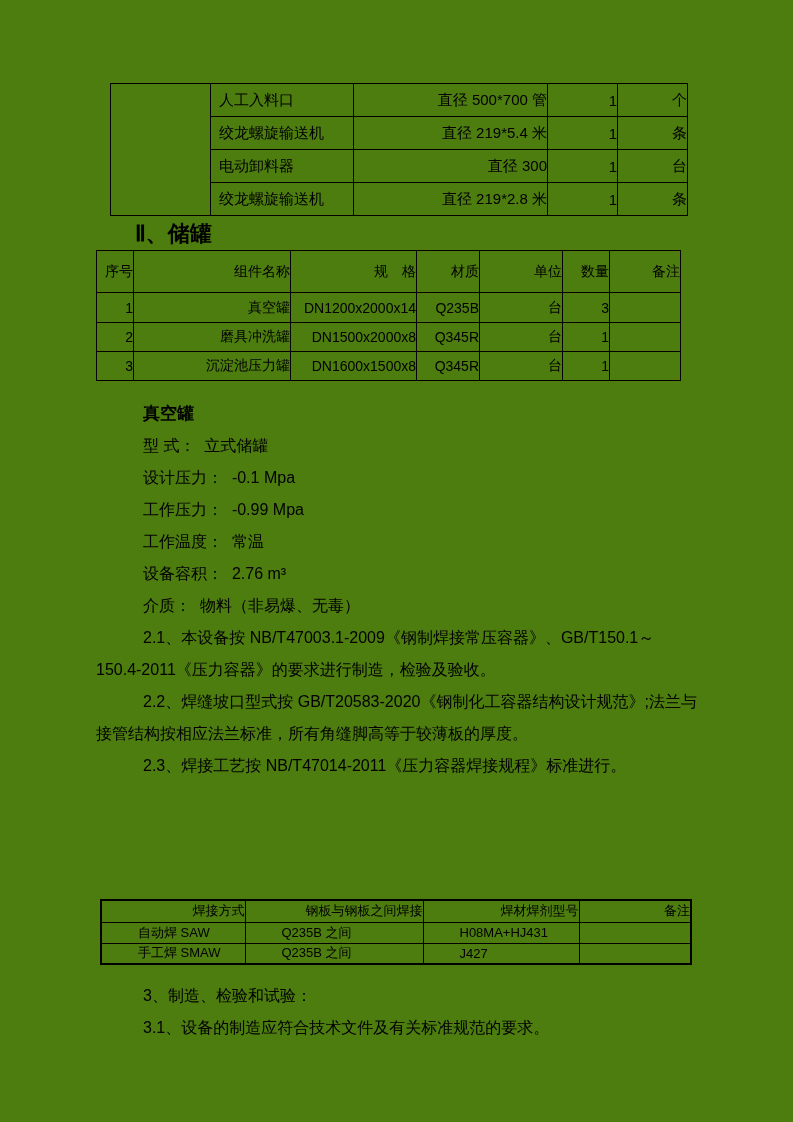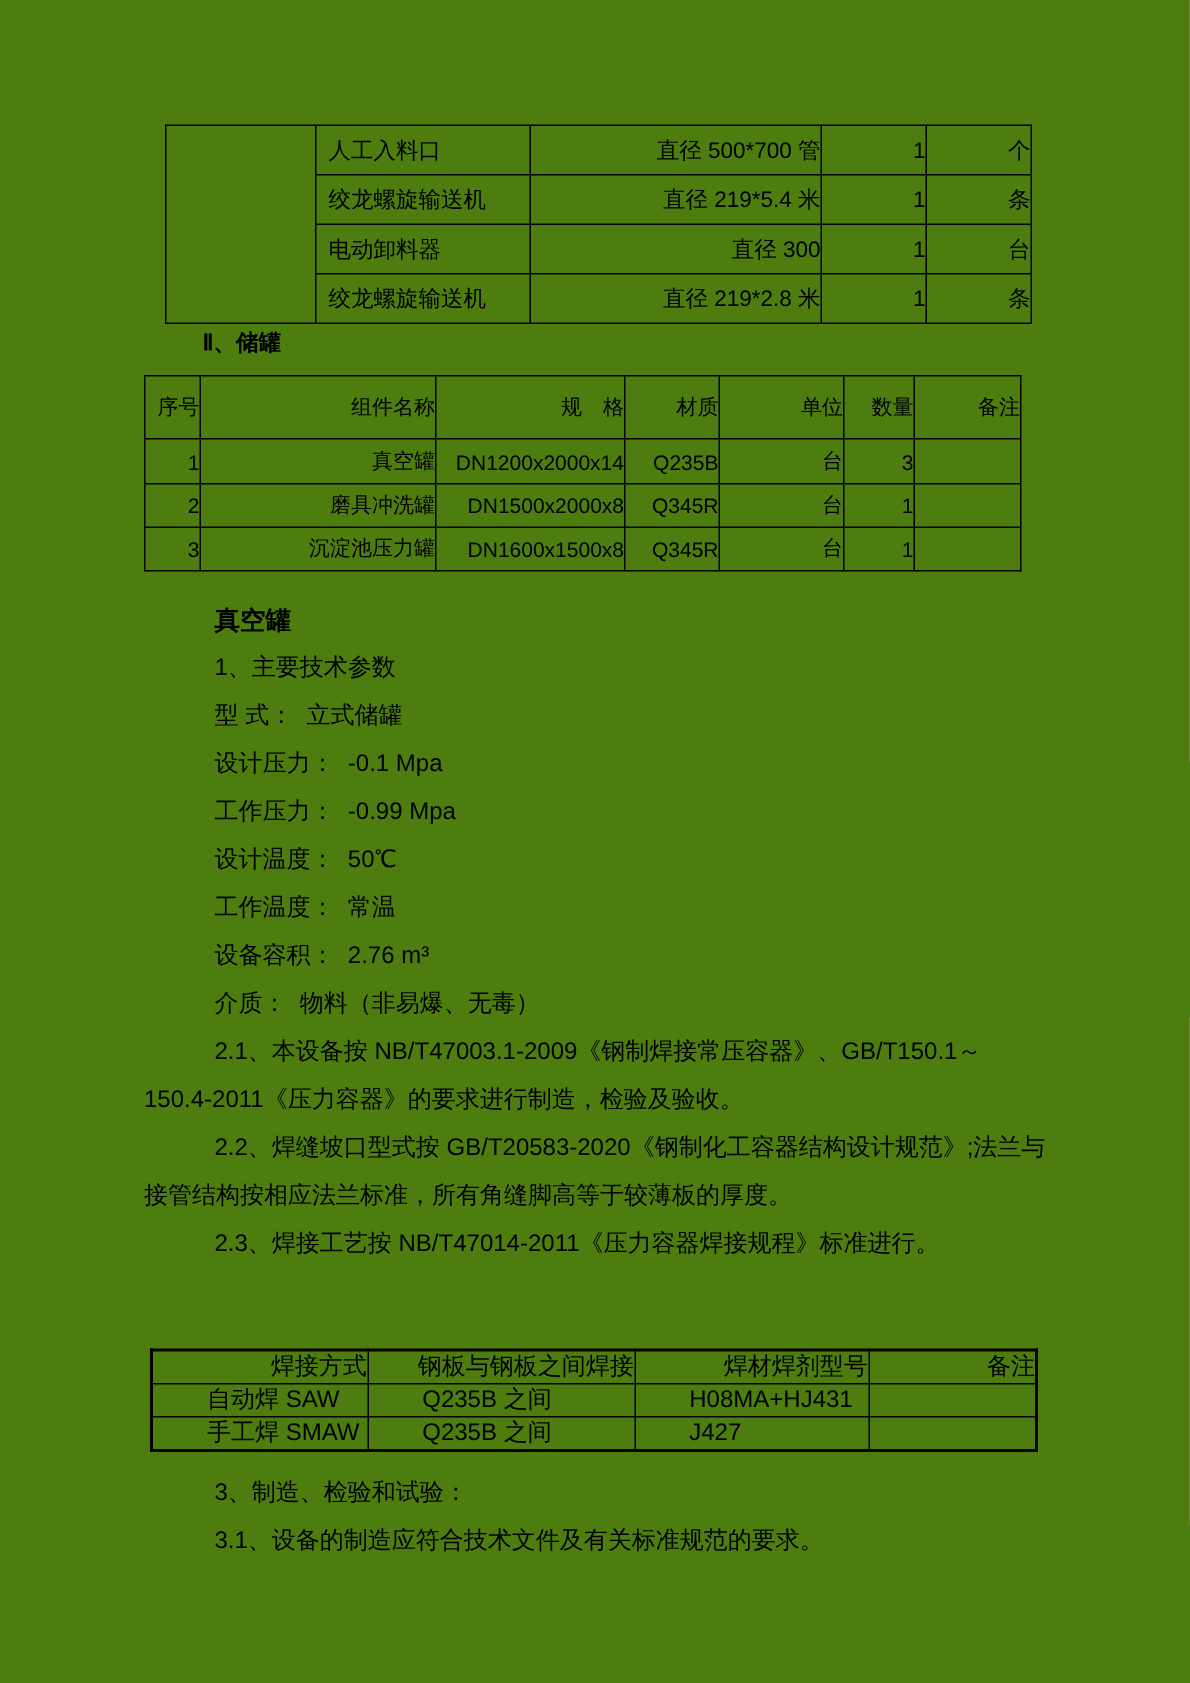--- a/index.html
+++ b/index.html
@@ -26,26 +26,26 @@
     white-space:pre;
   }
   
   .t1 td { font-size:15px; }
   .t1 td.name { text-align:left; padding-left:8px; }
   
   .t2 td { font-size:14px; }
   .t2 tr.hdr td { font-size:14px; }
   
   .t3 { border:2px solid #000; }
-  .t3 td { font-size:16px; }
+  .t3 td { font-size:13px; }
   .t3 td.left { text-align:left; padding-left:36px; }
   
   .sec-heading {
     position:absolute; left:135px; top:219px;
-    font-size:15px; font-weight:bold; white-space:pre;
+    font-size:22px; font-weight:bold; white-space:pre;
   }
   .body-block { position:absolute; left:96px; top:398px; width:680px; }
   .body-block .line {
     height:32px; line-height:32px; font-size:16px;
     white-space:pre; text-indent:47px;
   }
   .body-block .line.cont { text-indent:0; }
   .body-block .line.title { font-weight:bold; font-size:17px; }
   .sec3-block { position:absolute; left:96px; top:980px; width:680px; }
   .sec3-block .line {
@@ -142,25 +142,23 @@
         <td>Q345R</td>
         <td>台</td>
         <td>1</td>
         <td></td>
       </tr>
     </tbody>
   </table>
 
   <div class="body-block">
     <div class="line title">真空罐</div>
-    <div class="line">1、主要技术参数</div>
     <div class="line">型 式：  立式储罐</div>
     <div class="line">设计压力：  -0.1 Mpa</div>
     <div class="line">工作压力：  -0.99 Mpa</div>
-    <div class="line">设计温度：  50℃</div>
     <div class="line">工作温度：  常温</div>
     <div class="line">设备容积：  2.76 m³</div>
     <div class="line">介质：  物料（非易爆、无毒）</div>
     <div class="line">2.1、本设备按 NB/T47003.1-2009《钢制焊接常压容器》、GB/T150.1～</div>
     <div class="line cont">150.4-2011《压力容器》的要求进行制造，检验及验收。</div>
     <div class="line">2.2、焊缝坡口型式按 GB/T20583-2020《钢制化工容器结构设计规范》;法兰与</div>
     <div class="line cont">接管结构按相应法兰标准，所有角缝脚高等于较薄板的厚度。</div>
     <div class="line">2.3、焊接工艺按 NB/T47014-2011《压力容器焊接规程》标准进行。</div>
   </div>
 

